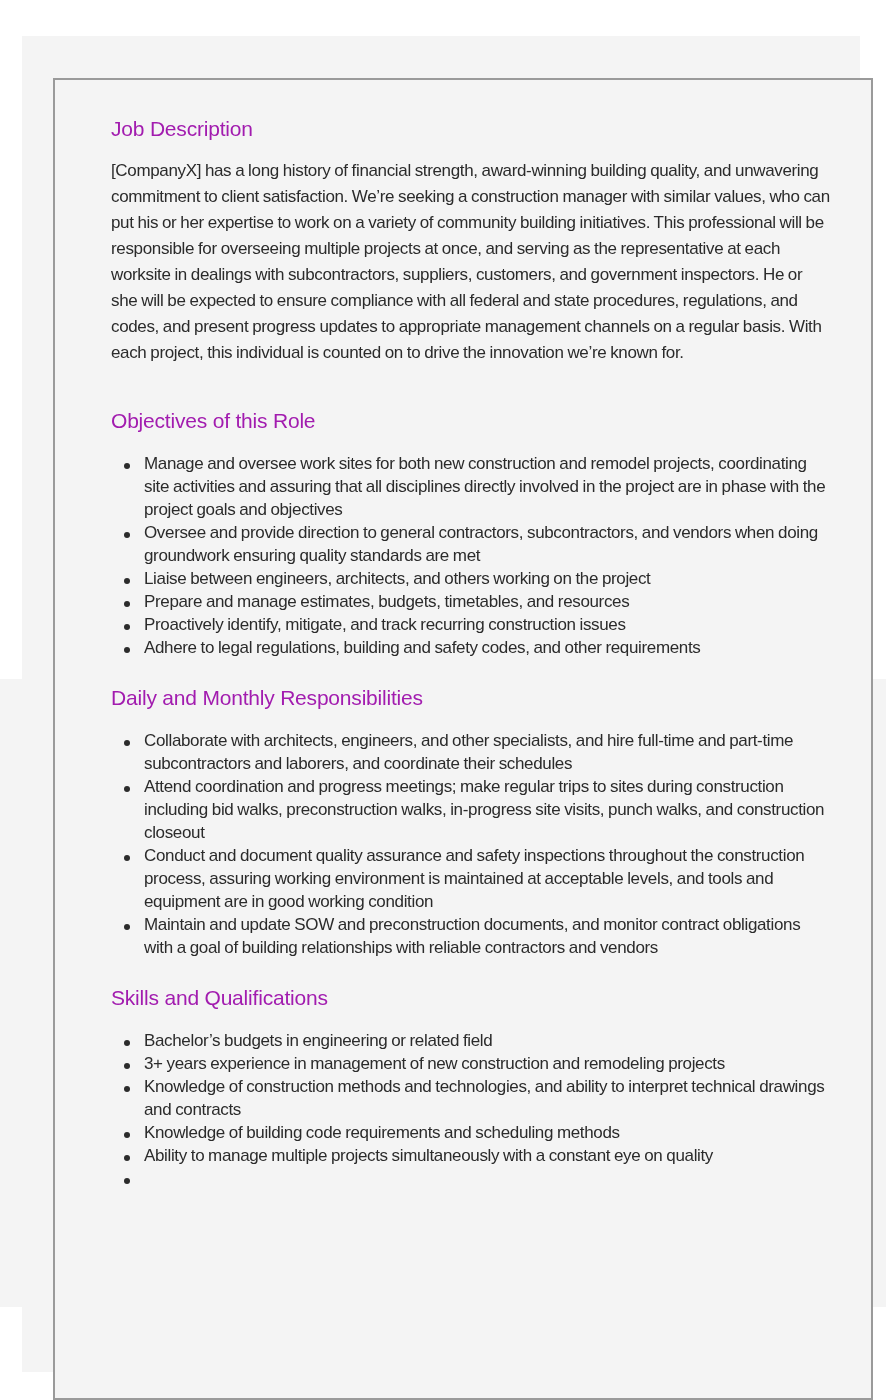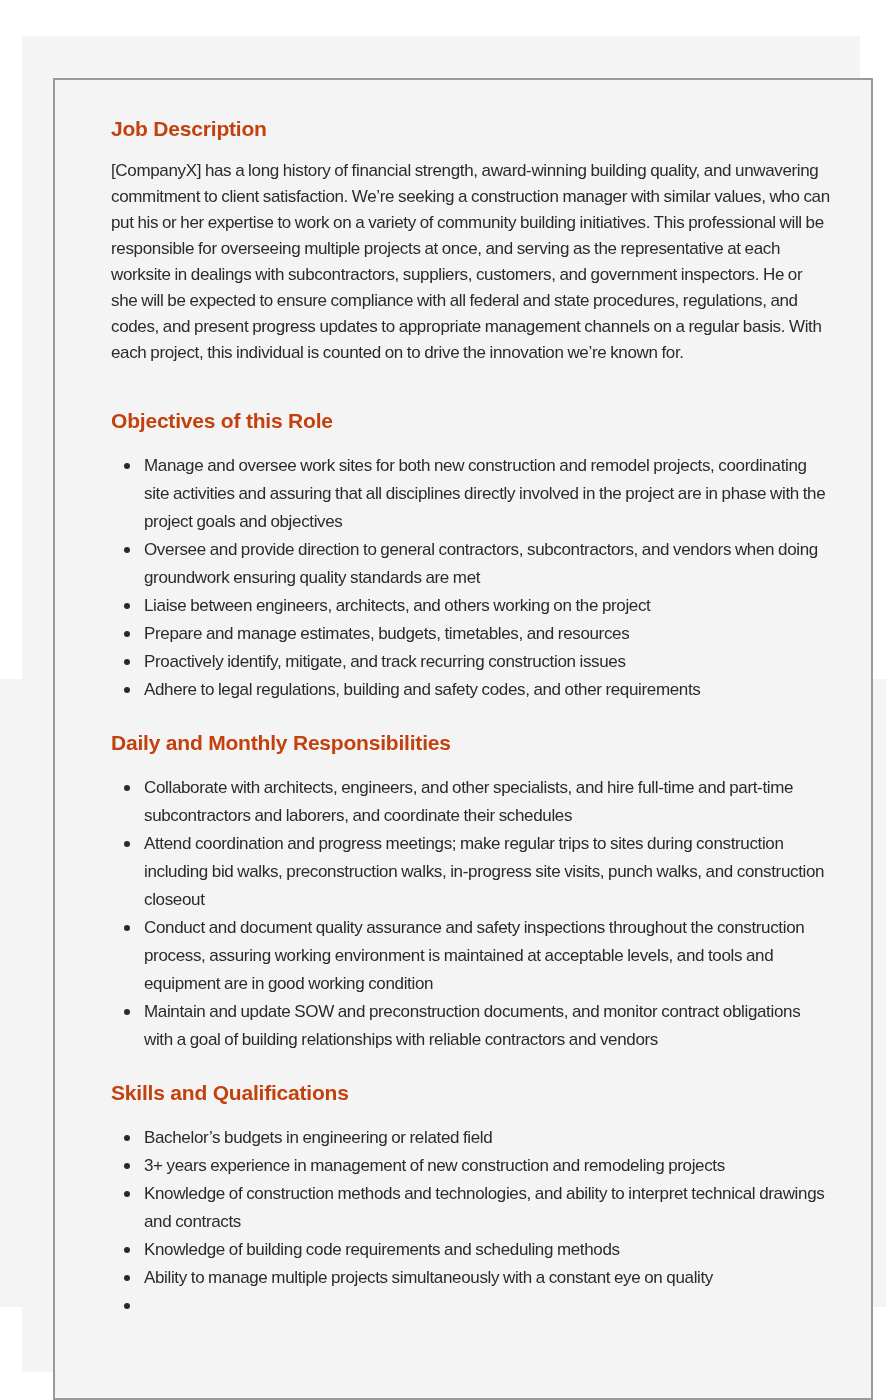--- a/index.html
+++ b/index.html
@@ -42,43 +42,43 @@
     .content {
       position: absolute;
       left: 56px;
       top: 34px;
       width: 720px;
       color: #2b2b2b;
     }
     h2 {
       font-family: "Liberation Sans", sans-serif;
       font-size: 21px;
-      font-weight: bold;
-      color: #c2410c;
+      font-weight: normal;
+      color: #a21caf;
       margin: 0;
       line-height: 30px;
       letter-spacing: -0.2px;
     }
     p.desc {
       font-size: 17px;
       line-height: 26px;
       margin: 14px 0 0 0;
       letter-spacing: -0.35px;
       word-spacing: -0.5px;
     }
     ul.bullets {
       list-style: none;
       margin: 16px 0 0 0;
       padding: 0;
     }
     ul.bullets li {
       position: relative;
       padding-left: 33px;
       font-size: 17px;
-      line-height: 28px;
+      line-height: 23px;
       letter-spacing: -0.35px;
       word-spacing: -0.5px;
     }
     ul.bullets li .dot {
       position: absolute;
       left: 13px;
       top: 11px;
       width: 6px;
       height: 6px;
       border-radius: 50%;

